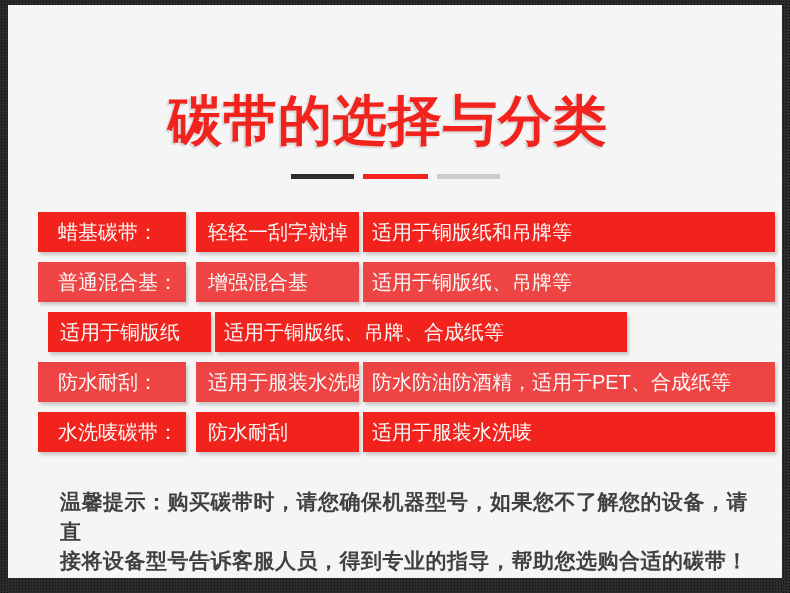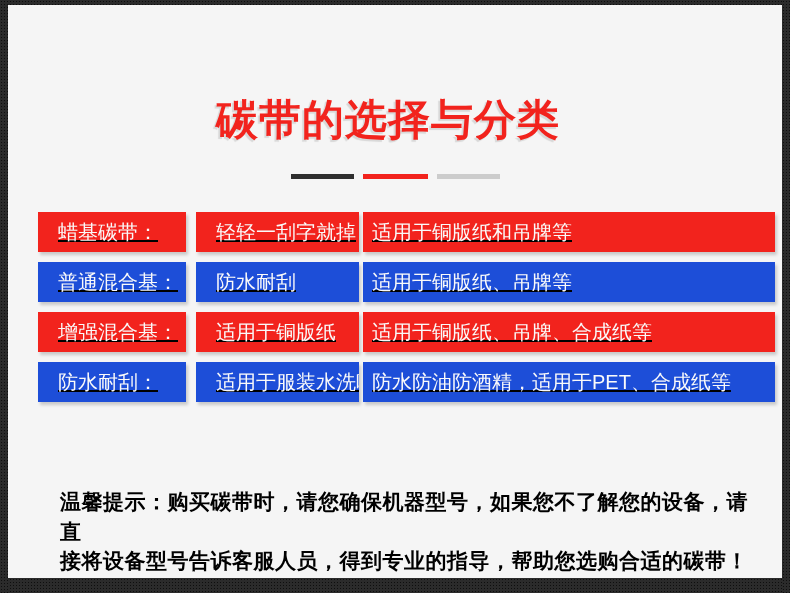--- a/index.html
+++ b/index.html
@@ -21,63 +21,63 @@
   .frame-top    { left:0; top:0; width:790px; height:5px; }
   .frame-bottom { left:0; top:578px; width:790px; height:15px; }
   .frame-left   { left:0; top:0; width:8px; height:593px; }
   .frame-right  { left:782px; top:0; width:8px; height:593px; }
 
   
   .title {
     position:absolute;
     left:0; top:84px; width:776px;
     text-align:center;
-    font-size:42px;
+    font-size:54px;
     font-weight:900;
     letter-spacing:1px;
     line-height:72px;
     text-shadow:-2px 2px 1px rgba(0,0,0,0.12);
   }
 
   
   .dividers {
     position:absolute;
     left:0; top:174px; width:790px;
     display:flex; justify-content:center; align-items:center;
     gap:9px;
   }
   .bar { height:5px; display:inline-block; }
   .bar-1 { width:63px; }
   .bar-2 { width:65px; }
   .bar-3 { width:63px; }
 
   
-  .ribbon-table { position:absolute; left:38px; top:212px;text-decoration:underline; }
+  .ribbon-table { position:absolute; left:38px; top:212px; }
   .row { display:flex; margin-bottom:10px; }
   .cell {
     height:40px;
     display:flex; align-items:center;
     font-size:20px;
     color:#fafafa;
     box-shadow:2px 3px 3px rgba(0,0,0,0.18);
     white-space:nowrap; overflow:hidden;
   }
   .row.red  .cell { background:#f2231d; }
-  .row.dark .cell { background:#1d4ed8; }
+  .row.dark .cell { background:#ef4444; }
   .c1 { width:148px; padding-left:20px; }
-  .c2 { width:163px; margin-left:10px; padding-left:20px; }
+  .c2 { width:163px; margin-left:10px; padding-left:12px; }
   .c3 { width:412px; margin-left:4px; padding-left:9px; }
 
   
   .tip {
     position:absolute;
     left:60px; top:487px; width:690px;
     font-size:21px;
     font-weight:bold;
-    color:#000000;
+    color:#404040;
     line-height:29.5px;
     letter-spacing:0.5px;
   }
 </style>
 </head>
 <body>
 
 <div class="frame frame-top"></div>
 <div class="frame frame-bottom"></div>
 <div class="frame frame-left"></div>
@@ -92,31 +92,35 @@
 </div>
 
 <div class="ribbon-table">
   <div class="row red">
     <div class="cell c1">蜡基碳带：</div>
     <div class="cell c2">轻轻一刮字就掉</div>
     <div class="cell c3">适用于铜版纸和吊牌等</div>
   </div>
   <div class="row dark">
     <div class="cell c1">普通混合基：</div>
-    <div class="cell c2">防水耐刮</div>
+    <div class="cell c2">增强混合基</div>
     <div class="cell c3">适用于铜版纸、吊牌等</div>
   </div>
   <div class="row red">
-    <div class="cell c1">增强混合基：</div>
     <div class="cell c2">适用于铜版纸</div>
     <div class="cell c3">适用于铜版纸、吊牌、合成纸等</div>
   </div>
   <div class="row dark">
     <div class="cell c1">防水耐刮：</div>
     <div class="cell c2">适用于服装水洗唛</div>
     <div class="cell c3">防水防油防酒精，适用于PET、合成纸等</div>
+  </div>
+  <div class="row red">
+    <div class="cell c1">水洗唛碳带：</div>
+    <div class="cell c2">防水耐刮</div>
+    <div class="cell c3">适用于服装水洗唛</div>
   </div>
 </div>
 
 <div class="tip">
   <div>温馨提示：购买碳带时，请您确保机器型号，如果您不了解您的设备，请直</div>
   <div>接将设备型号告诉客服人员，得到专业的指导，帮助您选购合适的碳带！</div>
 </div>
 
 </body></html>

